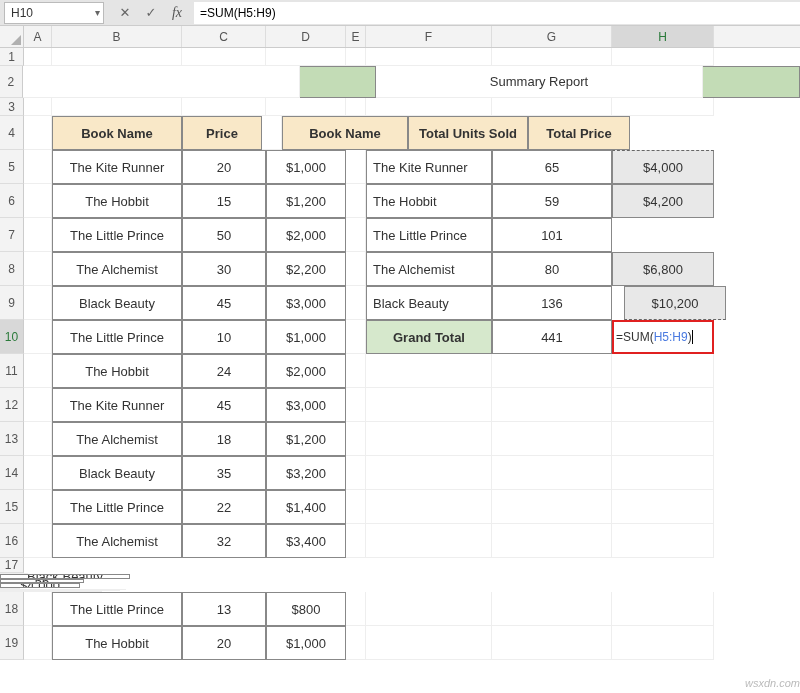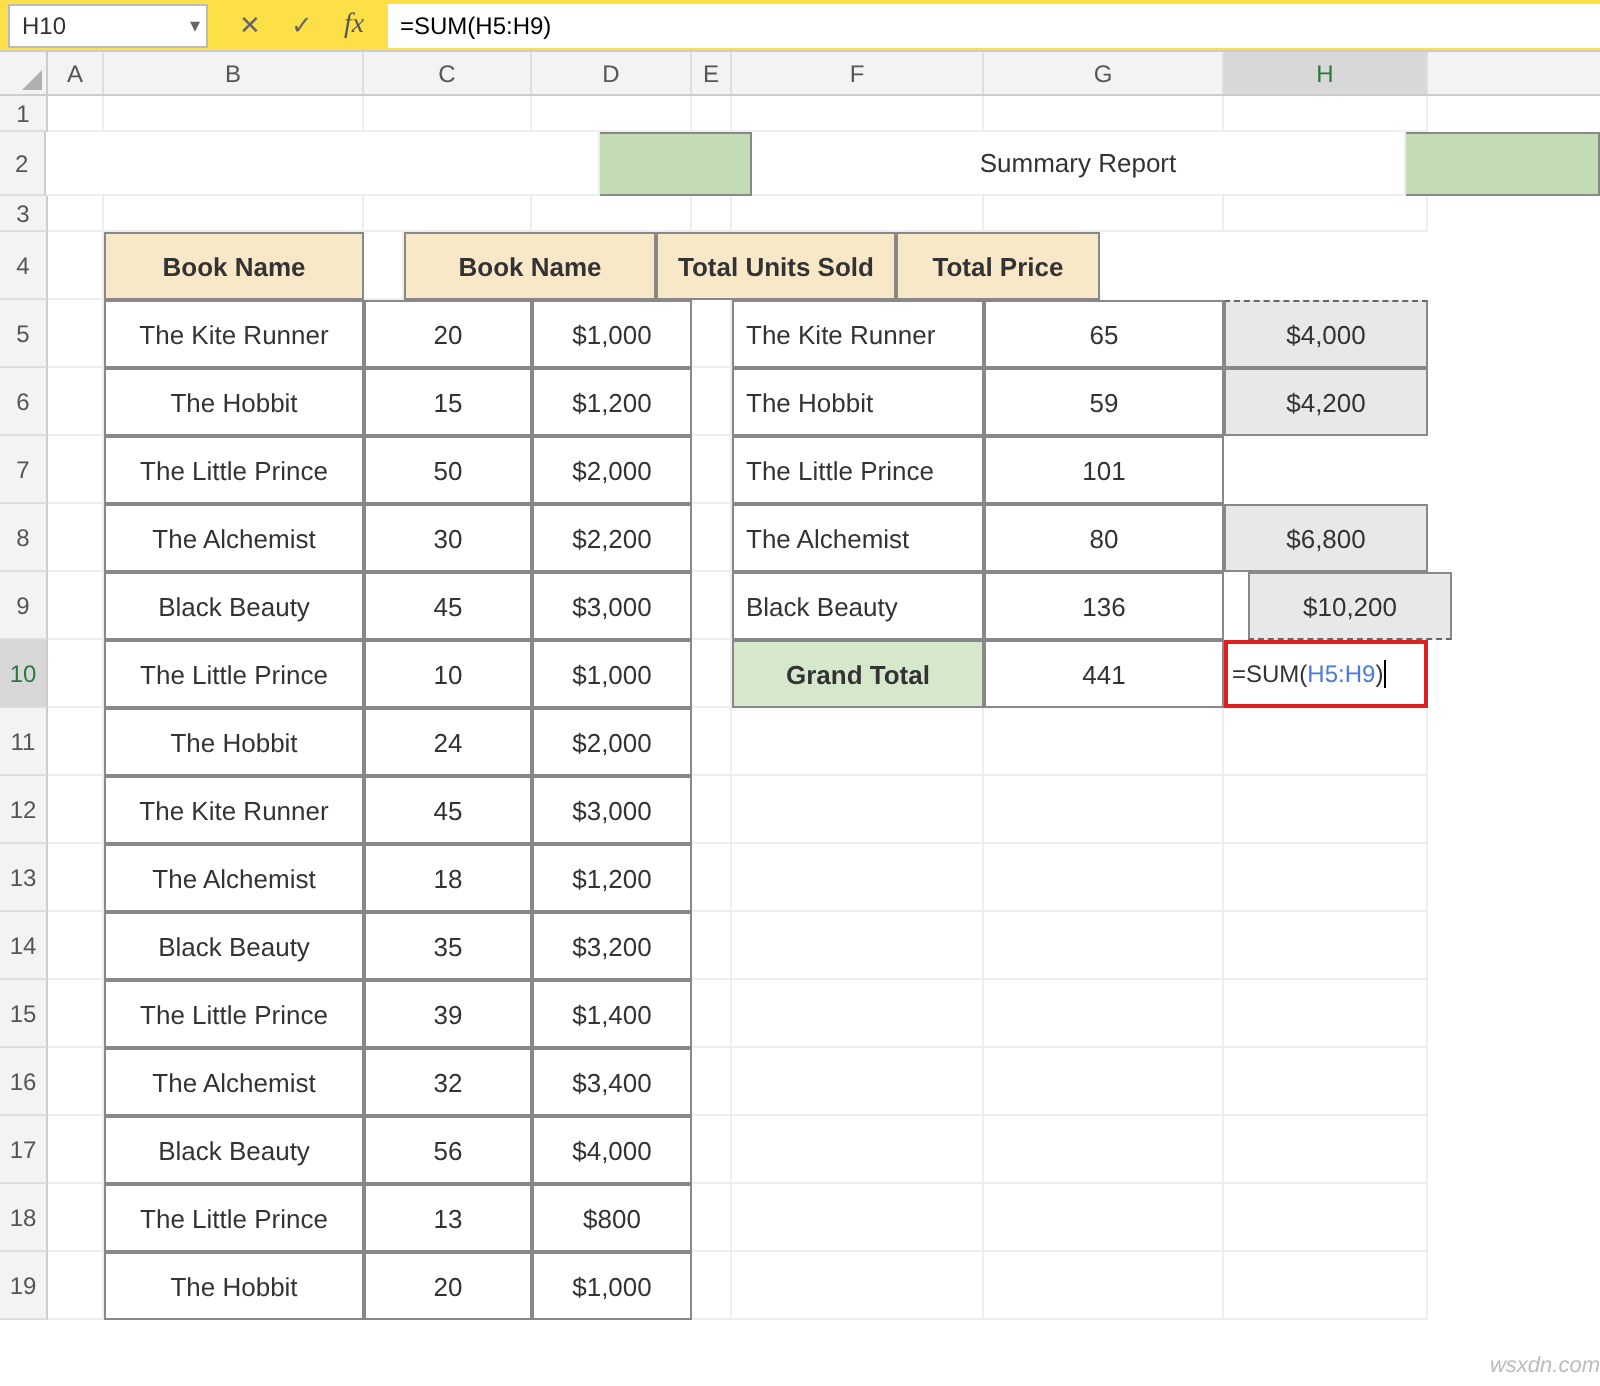--- a/index.html
+++ b/index.html
@@ -1,19 +1,19 @@
 <!DOCTYPE html>
 <html><head>
 <meta charset="utf-8">
 <style>
 * { box-sizing: border-box; font-family: "Segoe UI", Arial, sans-serif; }
 body { margin:0; background:#fff; font-size:13px; color:#333; user-select:none; }
 
 
-.fbar { display:flex; align-items:center; height:26px; border-bottom:1px solid #ccc; background:#fde047; }
+.fbar { display:flex; align-items:center; height:26px; border-bottom:1px solid #ccc; background:#e5e5e5; }
 .namebox { width:100px; height:22px; border:1px solid #bbb; margin:0 4px; display:flex; align-items:center; padding:0 6px; font-size:12px; background:#fff; position:relative; }
 .namebox .dd { position:absolute; right:3px; font-size:10px; color:#666; }
 .fb-icons { display:flex; align-items:center; gap:0; padding:0 4px; }
 .fb-icon { width:26px; height:22px; display:flex; align-items:center; justify-content:center; color:#666; font-size:13px; }
 .fx { font-style:italic; font-family:"Times New Roman",serif; font-size:14px; color:#555; }
 .formula-in { flex:1; height:22px; border:none; outline:none; padding:0 6px; font-size:12px; font-family:"Segoe UI",Arial,sans-serif; }
 
 
 .sheet { position:relative; }
 .corner { position:absolute; left:0; top:0; width:24px; height:22px; background:#f3f3f3; border-right:1px solid #ccc; border-bottom:1px solid #ccc; }
@@ -112,20 +112,21 @@
         <div class="cell wD"></div>
         <div class="cell wE"></div>
         <div class="cell wF"></div>
         <div class="cell wG"></div>
         <div class="cell wH"></div>
       </div>
       <div class="row" style="height: 34px;">
         <div class="rh">4</div>
         <div class="cell wA"></div>
         <div class="cell wB hdr-cell tb">Book Name</div>
+        <div class="cell wD hdr-cell tb">Price</div>
         <div class="cell wE"></div>
         <div class="cell wF hdr-cell tb">Book Name</div>
         <div class="cell wG hdr-cell tb">Total Units Sold</div>
         <div class="cell wH hdr-cell tb">Total Price</div>
       </div>
       <div class="row" style="height: 34px;">
         <div class="rh">5</div>
         <div class="cell wA"></div>
         <div class="cell wB ctr tb">The Kite Runner</div>
         <div class="cell wC ctr tb">20</div>
@@ -235,39 +236,39 @@
         <div class="cell wD ctr tb">$3,200</div>
         <div class="cell wE"></div>
         <div class="cell wF"></div>
         <div class="cell wG"></div>
         <div class="cell wH"></div>
       </div>
       <div class="row" style="height: 34px;">
         <div class="rh">15</div>
         <div class="cell wA"></div>
         <div class="cell wB ctr tb">The Little Prince</div>
-        <div class="cell wC ctr tb">39</div>
+        <div class="cell wC ctr tb">22</div>
         <div class="cell wD ctr tb">$1,400</div>
         <div class="cell wE"></div>
         <div class="cell wF"></div>
         <div class="cell wG"></div>
         <div class="cell wH"></div>
       </div>
       <div class="row" style="height: 34px;">
         <div class="rh">16</div>
         <div class="cell wA"></div>
         <div class="cell wB ctr tb">The Alchemist</div>
         <div class="cell wC ctr tb">32</div>
         <div class="cell wD ctr tb">$3,400</div>
         <div class="cell wE"></div>
         <div class="cell wF"></div>
         <div class="cell wG"></div>
         <div class="cell wH"></div>
       </div>
-      <div class="row" style="height: 34px;">
+      <div class="row" style="height: 34px; flex-direction: column;">
         <div class="rh">17</div>
         <div class="cell wA"></div>
         <div class="cell wB ctr tb">Black Beauty</div>
         <div class="cell wC ctr tb">56</div>
         <div class="cell wD ctr tb">$4,000</div>
         <div class="cell wE"></div>
         <div class="cell wF"></div>
         <div class="cell wG"></div>
         <div class="cell wH"></div>
       </div>

